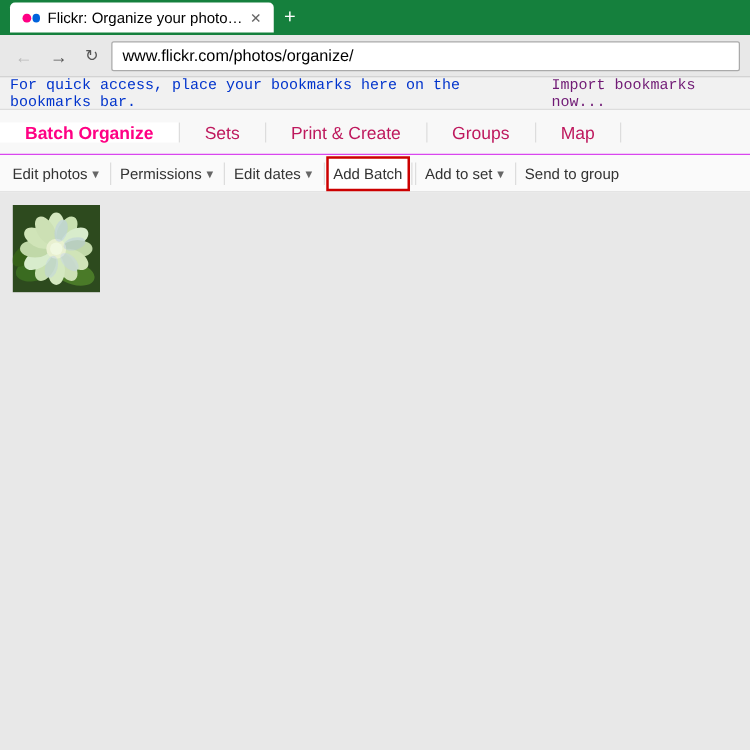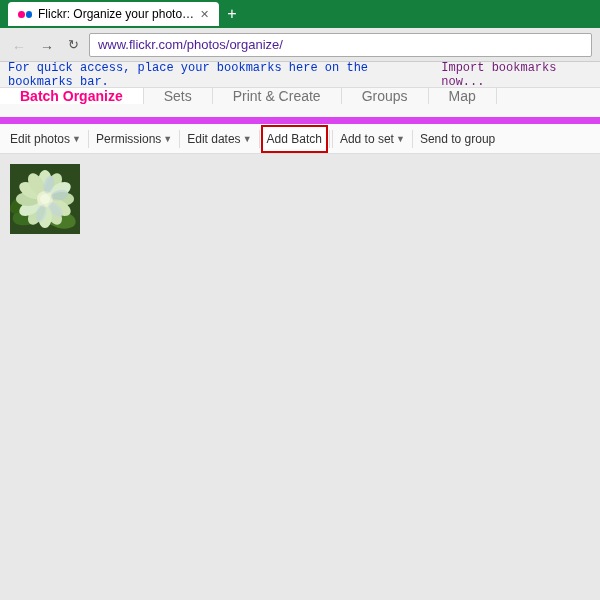--- a/index.html
+++ b/index.html
@@ -67,21 +67,21 @@
     .nav-btn.disabled { color: #bbb; cursor: default; }
     .refresh-btn { font-size: 13px; }
     .address-bar {
       flex: 1;
       background: white;
       border: 1px solid #aaa;
       border-radius: 2px;
       height: 24px;
       padding: 0 8px;
       font-size: 13px;
-      color: #4c1d95;
+      color: #000000;
       display: flex;
       align-items: center;
     }
 
     
     .bookmarks-bar {
       background: #f1f1f1;
       height: 26px;
       display: flex;
       align-items: center;
@@ -99,32 +99,32 @@
     
     .page-content {
       background: white;
       height: calc(600px - 28px - 34px - 26px);
       overflow: hidden;
     }
 
     
     .flickr-nav {
       display: flex;
-      border-bottom: 7px solid #d946ef;
+      border-bottom: 1px solid #d946ef;
       background: #f8f8f8;
       height: 36px;
-      align-items: flex-start;
+      align-items: center;
     }
     .flickr-nav-item {
       padding: 0 20px;
       display: flex;
       align-items: center;
       cursor: pointer;
       font-size: 14px;
-      color: #737373;
+      color: #be185d;
       border-right: 1px solid #ddd;
       font-weight: normal;
     }
     .flickr-nav-item.active {
       color: #ff0084;
       font-weight: bold;
       background: white;
     }
 
     

